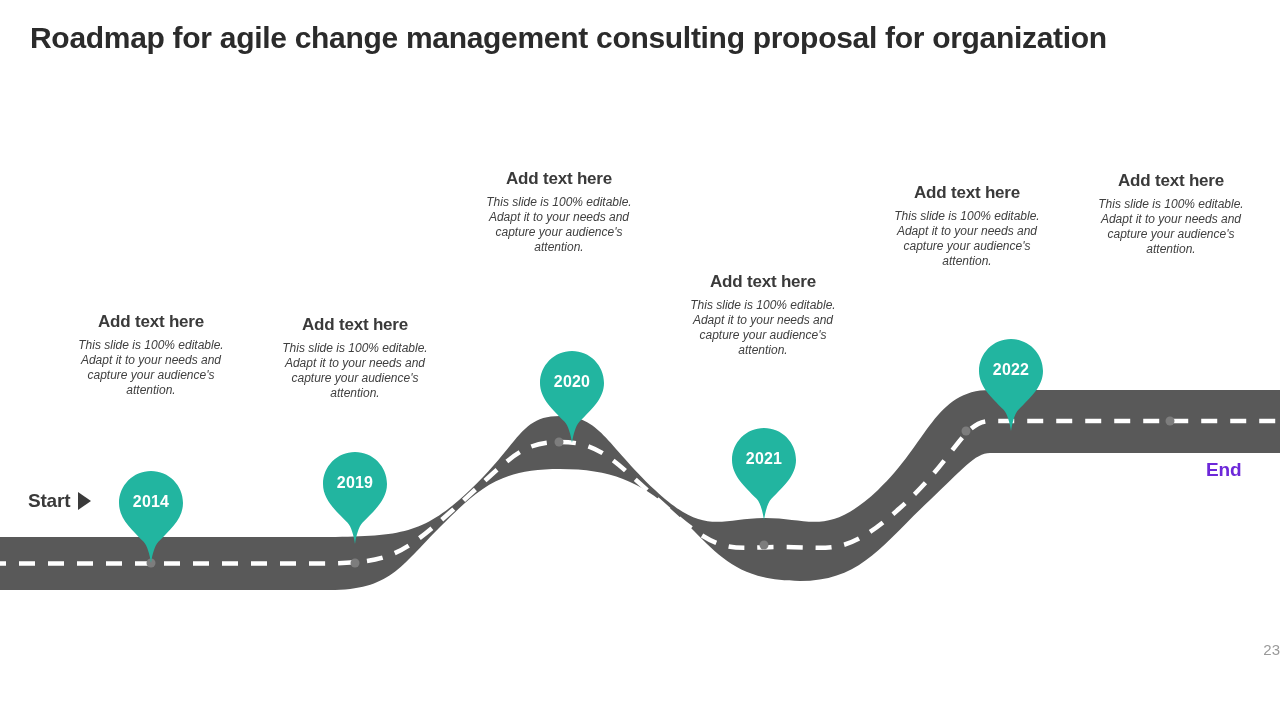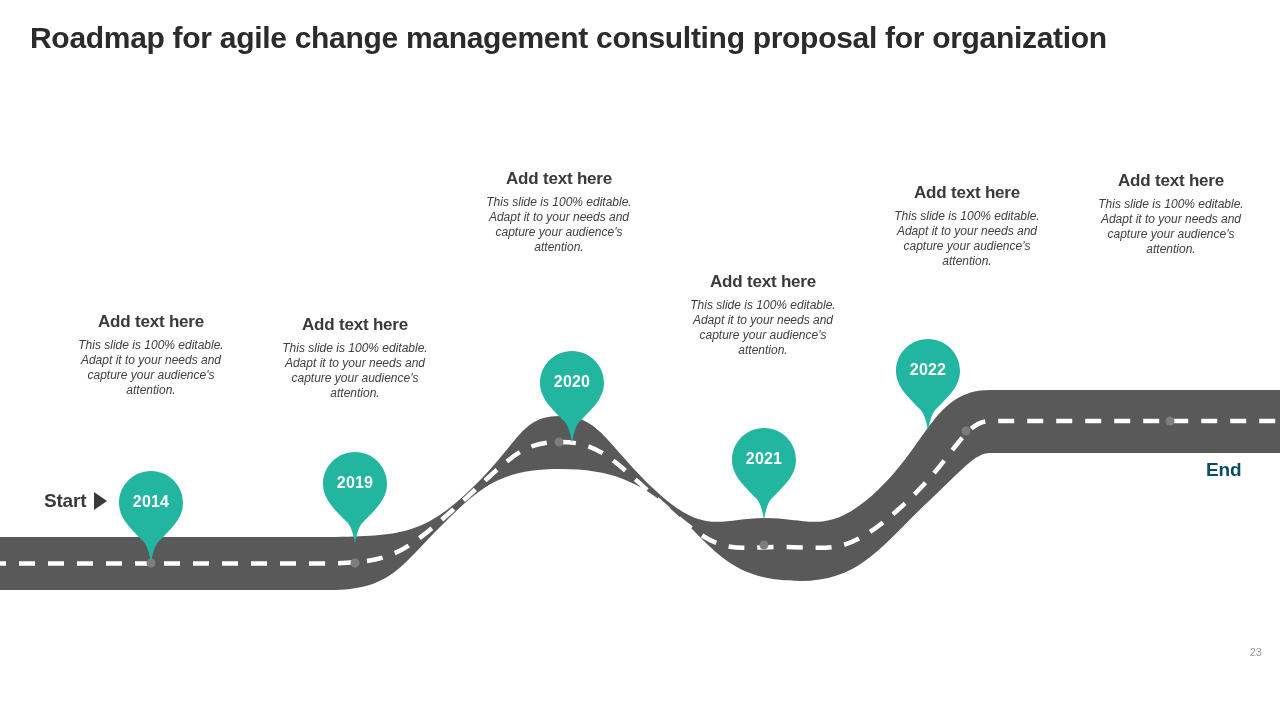--- a/index.html
+++ b/index.html
@@ -93,43 +93,42 @@
     top: 490px;
     display: flex;
     align-items: center;
     gap: 8px;
   }
   .start-label {
     font-size: 19px;
     font-weight: bold;
     color: #3a3a3a;
     letter-spacing: -0.2px;
-    margin-left: 16px;
   }
   .start-arrow {
     width: 0;
     height: 0;
     border-top: 9px solid transparent;
     border-bottom: 9px solid transparent;
     border-left: 13px solid #3a3a3a;
   }
   .end-label {
     position: absolute;
     left: 1206px;
     top: 459px;
     font-size: 19px;
     font-weight: bold;
-    color: #0c4a6e;
+    color: #6d28d9;
     letter-spacing: -0.2px;
   }
   .page-number {
     position: absolute;
-    right: 18px;
+    right: 0;
     bottom: 6px;
-    font-size: 11px;
+    font-size: 15px;
     color: #9a9a9a;
   }
 </style>
 </head>
 <body>
 
 <div class="slide">
 
   <div class="slide-title">Roadmap for agile change management consulting proposal for organization</div>
 
@@ -231,21 +230,21 @@
     <span class="pin-label">2020</span>
   </div>
 
   <div class="pin" style="left:732px; top:428px;">
     <svg viewBox="0 0 64 92">
       <path d="M32,0 C14.3,0 0,14.3 0,32 C0,47.5 12.2,58.2 24.6,70.8 C28.4,74.7 30.6,83.5 32,92 C33.4,83.5 35.6,74.7 39.4,70.8 C51.8,58.2 64,47.5 64,32 C64,14.3 49.7,0 32,0 Z" fill="#22b5a0"></path>
     </svg>
     <span class="pin-label">2021</span>
   </div>
 
-  <div class="pin" style="left:896px; top:339px;text-decoration:underline;">
+  <div class="pin" style="left:979px; top:339px;text-decoration:underline;">
     <svg viewBox="0 0 64 92">
       <path d="M32,0 C14.3,0 0,14.3 0,32 C0,47.5 12.2,58.2 24.6,70.8 C28.4,74.7 30.6,83.5 32,92 C33.4,83.5 35.6,74.7 39.4,70.8 C51.8,58.2 64,47.5 64,32 C64,14.3 49.7,0 32,0 Z" fill="#22b5a0"></path>
     </svg>
     <span class="pin-label">2022</span>
   </div>
 
 
   <div class="page-number">23</div>
 
 </div>

